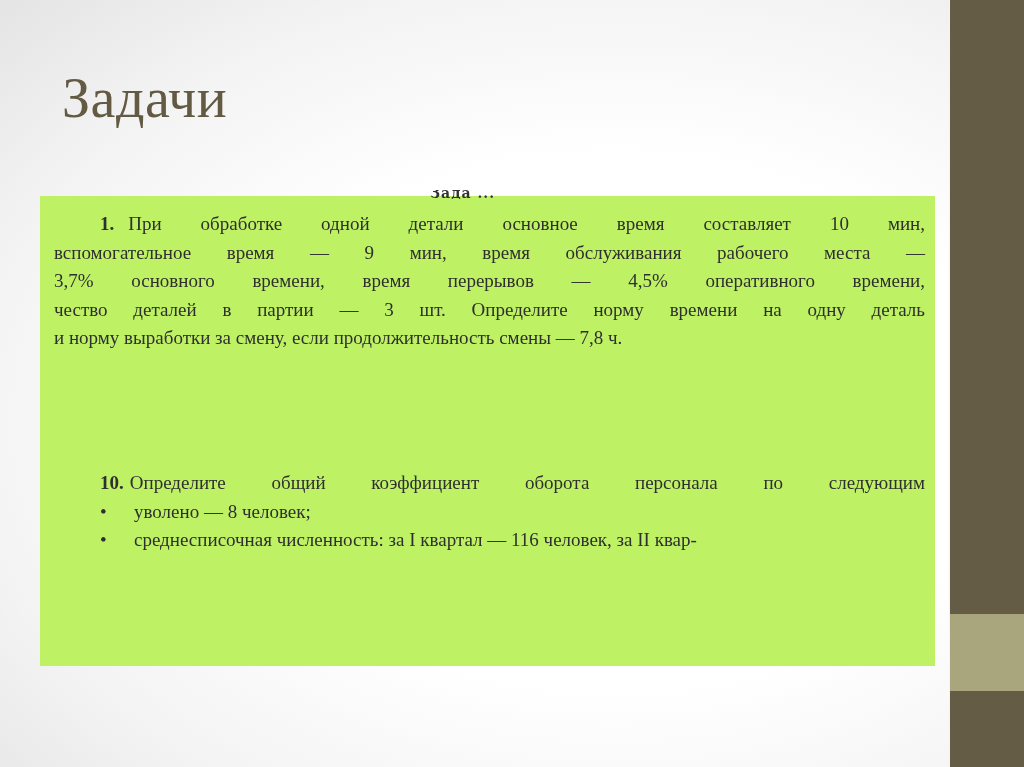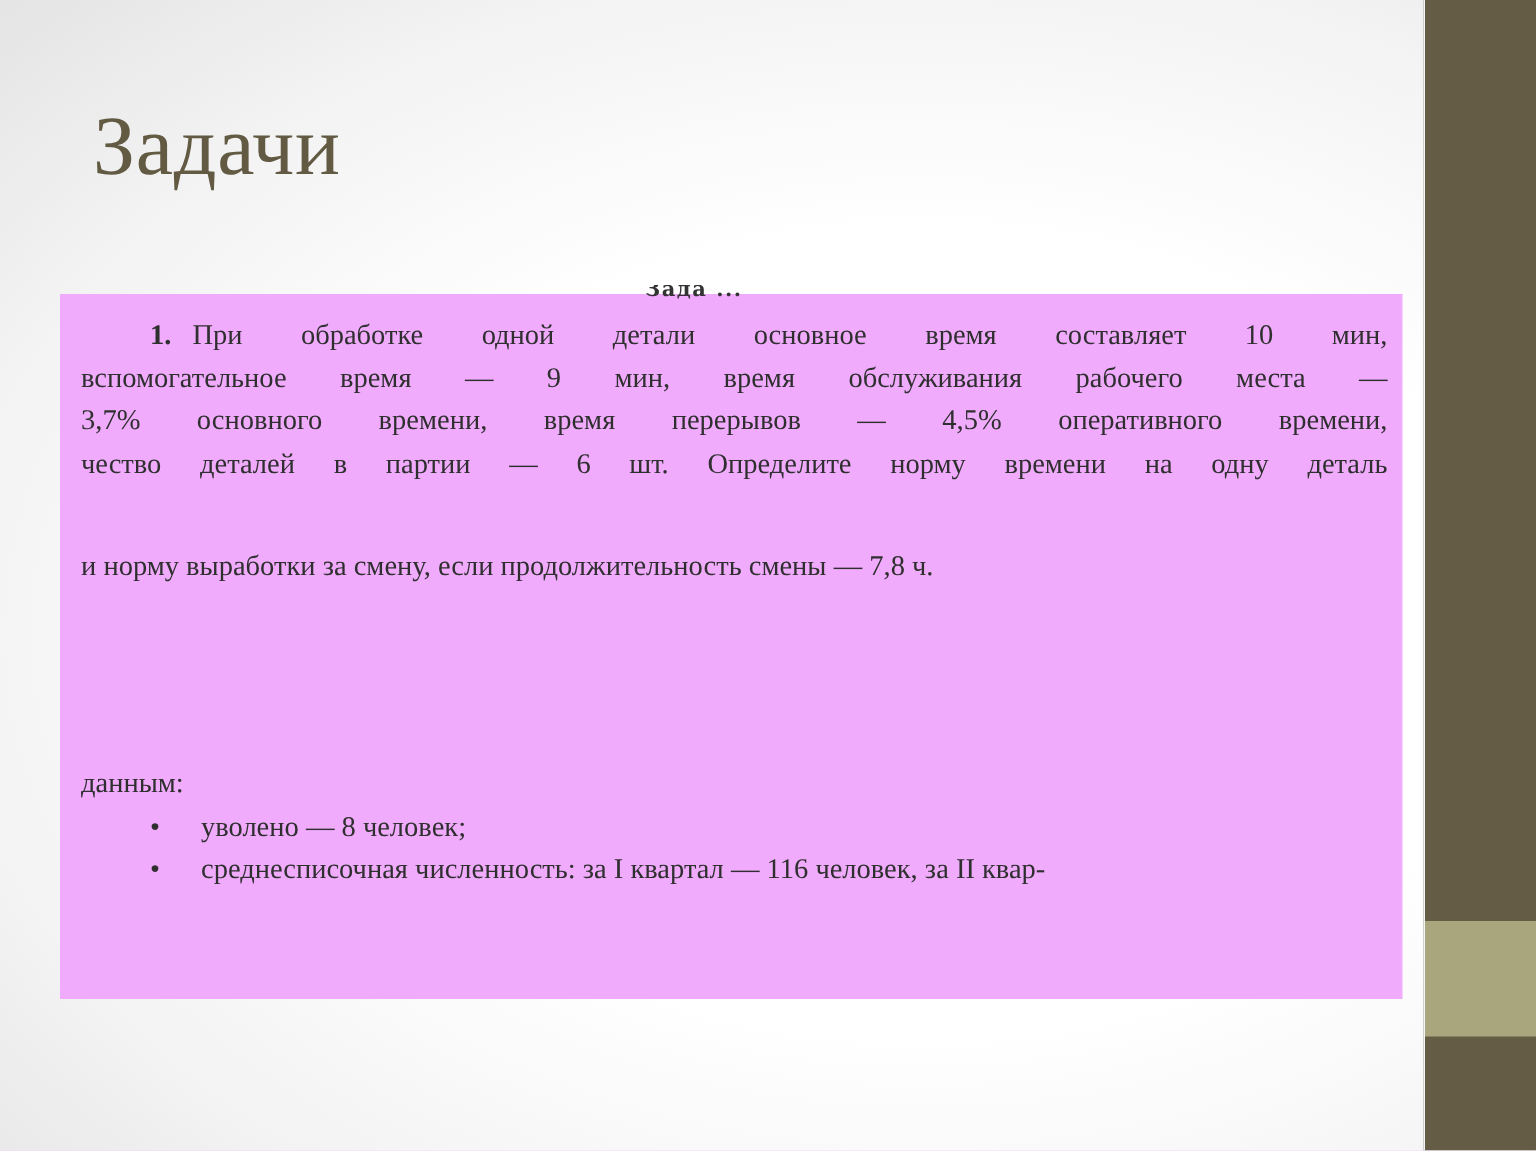--- a/index.html
+++ b/index.html
@@ -16,37 +16,37 @@
     .sidebar {
       position: absolute; left: 949px; top: 0; width: 75px; height: 767px;
       background: #655c46; border-left: 1px solid #f4f4f4;
     }
     .sidebar-band {
       position: absolute; left: 0; top: 614px; width: 75px; height: 77px;
       background: #a9a57c;
     }
     .doc-image {
       position: absolute; left: 40px; top: 196px; width: 895px; height: 470px;
-      background: #f0abfc;
+      background: #bef264;
     }
     .cut-heading {
       position: absolute; left: 390px; top: -6px; font-size: 14px;
       color: #333; font-weight: bold; letter-spacing: 1px; height: 9px; overflow: hidden;
       line-height: 6px;
     }
     .text {
       position: absolute; left: 14px; right: 10px;
       font-family: "Liberation Serif", "DejaVu Serif", serif;
       font-size: 19px; line-height: 28.6px; color: #2f2f2f;
       text-align: justify;
     }
     .task1 { top: 14px; }
     .task10 { top: 273px; }
     .line { display: block; white-space: nowrap; text-align-last: justify; }
-    .line.last { text-align-last: left; margin-top: 40px; }
+    .line.last { text-align-last: left; }
     .indent { padding-left: 46px; }
     .num { font-weight: bold; margin-right: 14px; }
     .num10 { font-weight: bold; margin-right: 6px; }
     .bullet-line { padding-left: 46px; text-align-last: left; }
     .bullet { display: inline-block; width: 34px; }
   </style>
 </head>
 <body>
 
 <div class="slide-title">Задачи</div>
@@ -55,22 +55,22 @@
   <div class="sidebar-band"></div>
 </div>
 
 <div class="doc-image">
   <div class="cut-heading">Зада ...</div>
 
   <div class="text task1">
     <span class="line indent"><span class="num">1.</span><span>При обработке одной детали основное время составляет 10 мин,</span></span>
     <span class="line">вспомогательное время — 9 мин, время обслуживания рабочего места —</span>
     <span class="line">3,7% основного времени, время перерывов — 4,5% оперативного времени,</span>
-    <span class="line">чество деталей в партии — 6 шт. Определите норму времени на одну деталь</span>
+    <span class="line">чество деталей в партии — 3 шт. Определите норму времени на одну деталь</span>
     <span class="line last">и норму выработки за смену, если продолжительность смены — 7,8 ч.</span>
   </div>
 
   <div class="text task10">
-    <span class="line last">данным:</span>
+    <span class="line indent"><span class="num10">10.</span><span>Определите общий коэффициент оборота персонала по следующим</span></span>
     <span class="line bullet-line"><span class="bullet">•</span><span>уволено — 8 человек;</span></span>
     <span class="line bullet-line"><span class="bullet">•</span><span>среднесписочная численность: за I квартал — 116 человек, за II квар-</span></span>
   </div>
 </div>
 
 </body></html>

